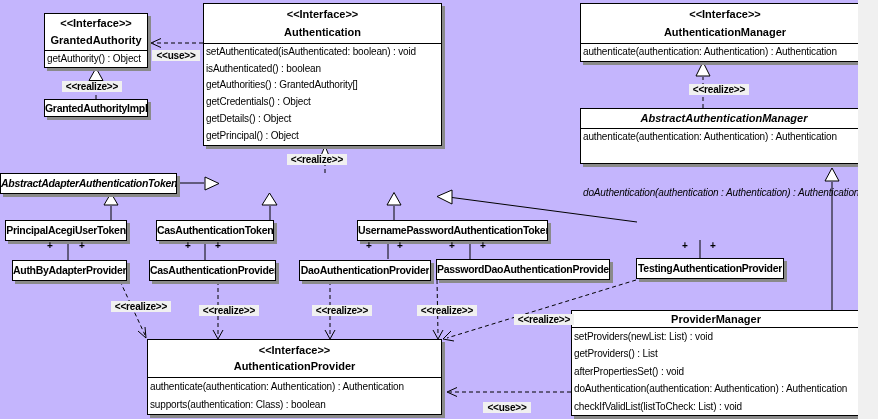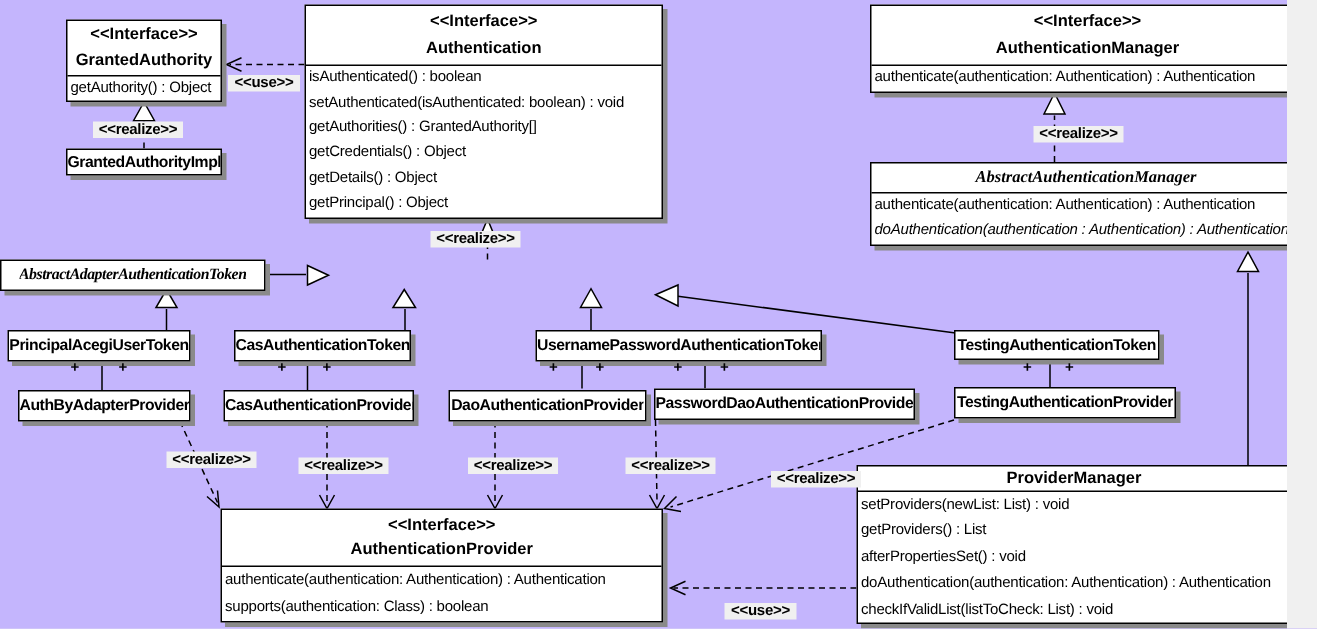--- a/index.html
+++ b/index.html
@@ -4,26 +4,26 @@
 <style>
   html,body{margin:0;padding:0;}
   body{background:#f0f0f0;font-family:"Liberation Sans",sans-serif;}
   #canvas{position:relative;width:858px;height:419px;background:#c4b5fd;overflow:hidden;}
   #wires{position:absolute;left:0;top:0;z-index:0;}
   .box{position:absolute;box-sizing:border-box;background:#fff;border:1px solid #000;
        box-shadow:3px 3px 0 #8a8a8a;z-index:1;}
   .hd{box-sizing:border-box;border-bottom:1px solid #000;text-align:center;
       display:flex;flex-direction:column;justify-content:space-evenly;overflow:hidden;}
   .st,.nm{font-weight:bold;font-size:11px;line-height:13px;white-space:nowrap;overflow:hidden;}
-  .abstract .nm{font-style:italic;font-family:Liberation Serif, serif;}
+  .abstract .nm{font-style:italic;}
   .simple{display:flex;align-items:center;justify-content:center;}
   .simple .nm{font-size:10.5px;letter-spacing:-0.3px;}
   .body{overflow:hidden;}
   .m{font-size:10px;letter-spacing:-0.15px;padding-left:2px;white-space:nowrap;overflow:hidden;}
-  .m.it{font-style:italic;}
+  .m.it{font-style:italic;margin-top:39px;}
   .lbl{position:absolute;z-index:2;font-size:10px;font-weight:bold;letter-spacing:-0.2px;
        background:#f0f0f0;text-align:center;white-space:nowrap;padding:0 1px;}
   .plus{position:absolute;z-index:2;font-size:10px;font-weight:bold;width:8px;text-align:center;}
 </style>
 </head>
 <body>
 
 <div id="canvas">
 
   <svg id="wires" width="878" height="419">
@@ -134,22 +134,22 @@
   <div class="box simple" style="left:44px;top:99px;width:104px;height:18px">
     <div class="nm">GrantedAuthorityImpl</div>
   </div>
 
   <div class="box" style="left:203px;top:3px;width:239px;height:143px">
     <div class="hd" style="height:40px">
       <div class="st">&lt;&lt;Interface&gt;&gt;</div>
       <div class="nm">Authentication</div>
     </div>
     <div class="body" style="line-height:16.7px">
+      <div class="m">setAuthenticated(isAuthenticated: boolean) : void</div>
       <div class="m">isAuthenticated() : boolean</div>
-      <div class="m">setAuthenticated(isAuthenticated: boolean) : void</div>
       <div class="m">getAuthorities() : GrantedAuthority[]</div>
       <div class="m">getCredentials() : Object</div>
       <div class="m">getDetails() : Object</div>
       <div class="m">getPrincipal() : Object</div>
     </div>
   </div>
 
   <div class="box" style="left:580px;top:3px;width:290px;height:59px">
     <div class="hd" style="height:40px">
       <div class="st">&lt;&lt;Interface&gt;&gt;</div>
@@ -180,23 +180,20 @@
   </div>
 
   <div class="box simple" style="left:156px;top:220px;width:118px;height:21px">
     <div class="nm">CasAuthenticationToken</div>
   </div>
 
   <div class="box simple" style="left:357px;top:220px;width:191px;height:21px">
     <div class="nm">UsernamePasswordAuthenticationToken</div>
   </div>
 
-  <div class="box simple" style="left:636px;top:220px;width:137px;height:20px">
-    <div class="nm">TestingAuthenticationToken</div>
-  </div>
 
   <div class="box simple" style="left:12px;top:260px;width:115px;height:21px">
     <div class="nm">AuthByAdapterProvider</div>
   </div>
 
   <div class="box simple" style="left:149px;top:260px;width:127px;height:21px">
     <div class="nm">CasAuthenticationProvider</div>
   </div>
 
   <div class="box simple" style="left:299px;top:260px;width:132px;height:21px">

